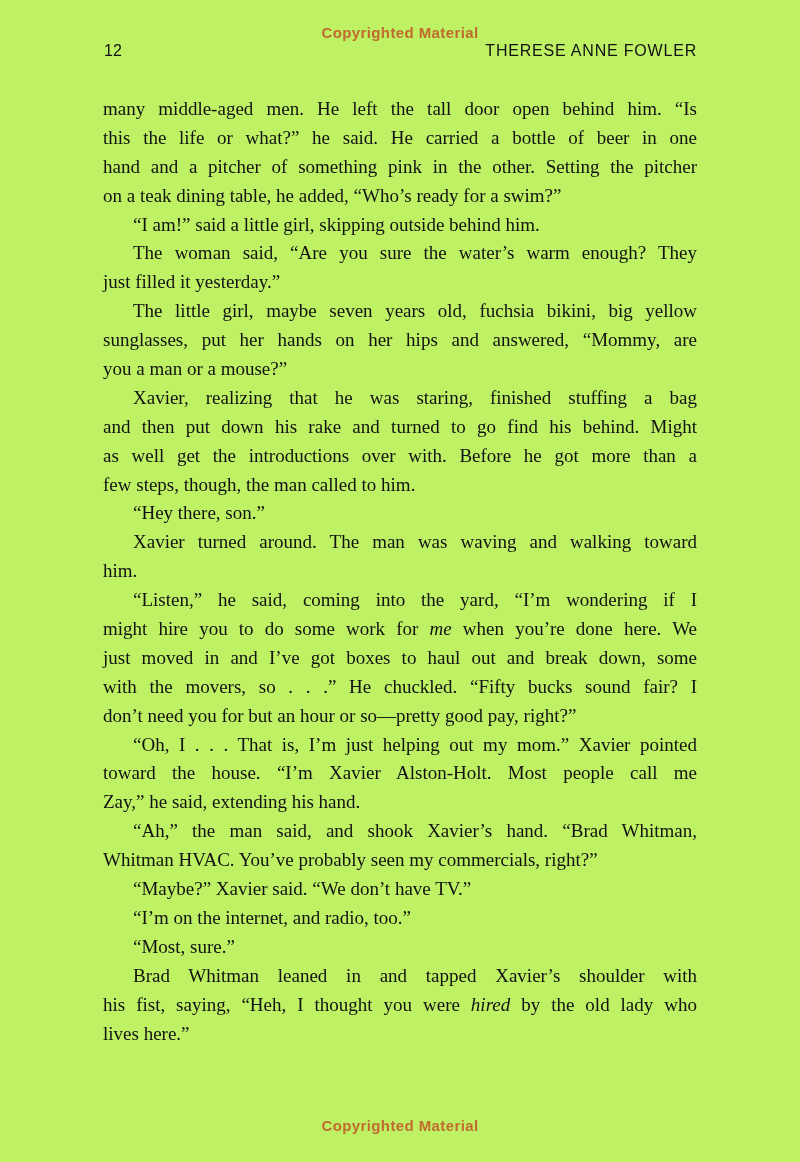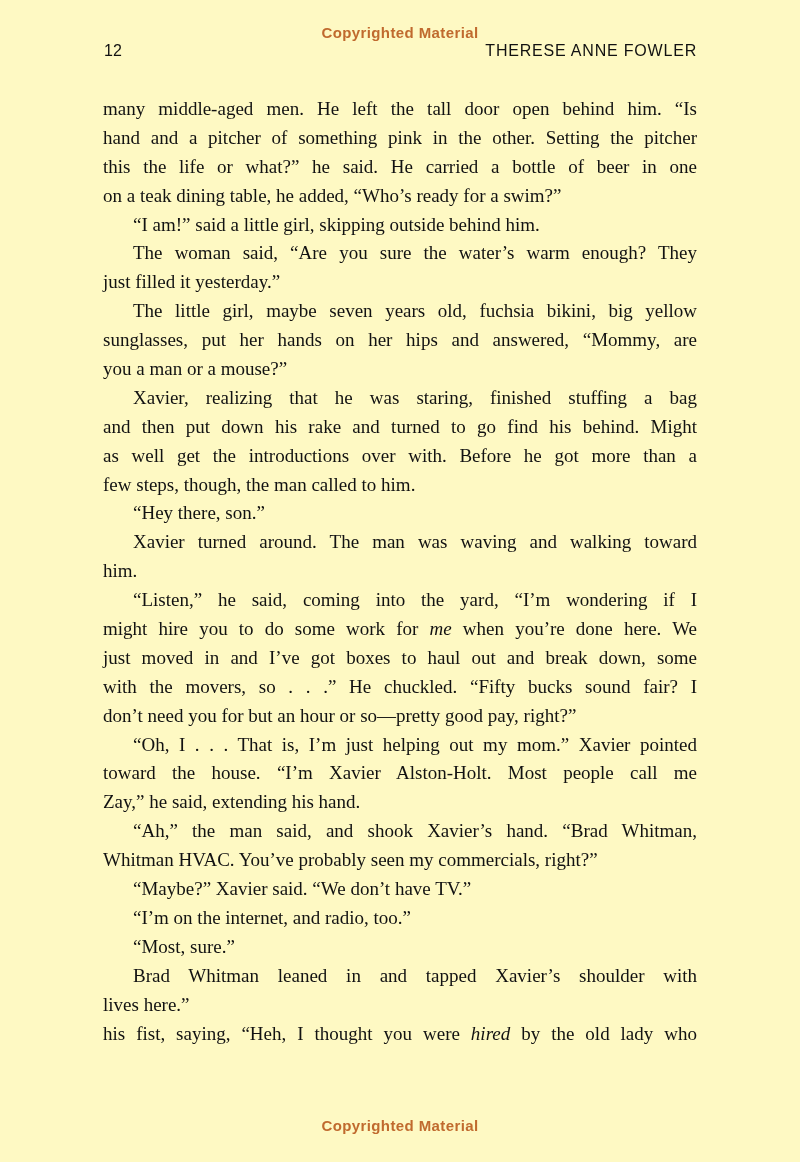--- a/index.html
+++ b/index.html
@@ -1,21 +1,21 @@
 <!DOCTYPE html>
 <html><head>
 <meta charset="utf-8">
 <title>Book Page</title>
 <style>
   html, body { margin: 0; padding: 0; background: #ffffff; }
   .page {
     position: relative;
     width: 800px;
     height: 1162px;
-    background: #fef9c3;
+    background: #bef264;
     overflow: hidden;
     font-family: "Liberation Serif", serif;
     color: #141414;
   }
   .banner {
     position: absolute;
     left: 0;
     width: 100%;
     text-align: center;
     font-family: "Liberation Sans", sans-serif;
@@ -64,22 +64,22 @@
 
   <div class="banner top" style="color: rgb(192, 106, 46);">Copyrighted Material</div>
 
   <div class="header-row">
     <span class="page-number">12</span>
     <span class="running-head">THERESE ANNE FOWLER</span>
   </div>
 
   <div class="text-block" id="text-block">
       <div class="line"><span>many middle-aged men. He left the tall door open behind him. “Is</span></div>
+      <div class="line"><span>this the life or what?” he said. He carried a bottle of beer in one</span></div>
       <div class="line"><span>hand and a pitcher of something pink in the other. Setting the pitcher</span></div>
-      <div class="line"><span>this the life or what?” he said. He carried a bottle of beer in one</span></div>
       <div class="line end"><span>on a teak dining table, he added, “Who’s ready for a swim?”</span></div>
       <div class="line indent end"><span>“I am!” said a little girl, skipping outside behind him.</span></div>
       <div class="line indent"><span>The woman said, “Are you sure the water’s warm enough? They</span></div>
       <div class="line end"><span>just filled it yesterday.”</span></div>
       <div class="line indent"><span>The little girl, maybe seven years old, fuchsia bikini, big yellow</span></div>
       <div class="line"><span>sunglasses, put her hands on her hips and answered, “Mommy, are</span></div>
       <div class="line end"><span>you a man or a mouse?”</span></div>
       <div class="line indent"><span>Xavier, realizing that he was staring, finished stuffing a bag</span></div>
       <div class="line"><span>and then put down his rake and turned to go find his behind. Might</span></div>
       <div class="line"><span>as well get the introductions over with. Before he got more than a</span></div>
@@ -94,19 +94,19 @@
       <div class="line end"><span>don’t need you for but an hour or so—pretty good pay, right?”</span></div>
       <div class="line indent"><span>“Oh, I . . . That is, I’m just helping out my mom.” Xavier pointed</span></div>
       <div class="line"><span>toward the house. “I’m Xavier Alston-Holt. Most people call me</span></div>
       <div class="line end"><span>Zay,” he said, extending his hand.</span></div>
       <div class="line indent"><span>“Ah,” the man said, and shook Xavier’s hand. “Brad Whitman,</span></div>
       <div class="line end"><span>Whitman HVAC. You’ve probably seen my commercials, right?”</span></div>
       <div class="line indent end"><span>“Maybe?” Xavier said. “We don’t have TV.”</span></div>
       <div class="line indent end"><span>“I’m on the internet, and radio, too.”</span></div>
       <div class="line indent end"><span>“Most, sure.”</span></div>
       <div class="line indent"><span>Brad Whitman leaned in and tapped Xavier’s shoulder with</span></div>
+      <div class="line"><span>his fist, saying, “Heh, I thought you were </span><em>hired</em><span> by the old lady who</span></div>
       <div class="line end"><span>lives here.”</span></div>
-      <div class="line"><span>his fist, saying, “Heh, I thought you were </span><em>hired</em><span> by the old lady who</span></div>
     </div>
 
   <div class="banner bottom" style="color: rgb(192, 106, 46);">Copyrighted Material</div>
 
 </div>
 
 </body></html>

